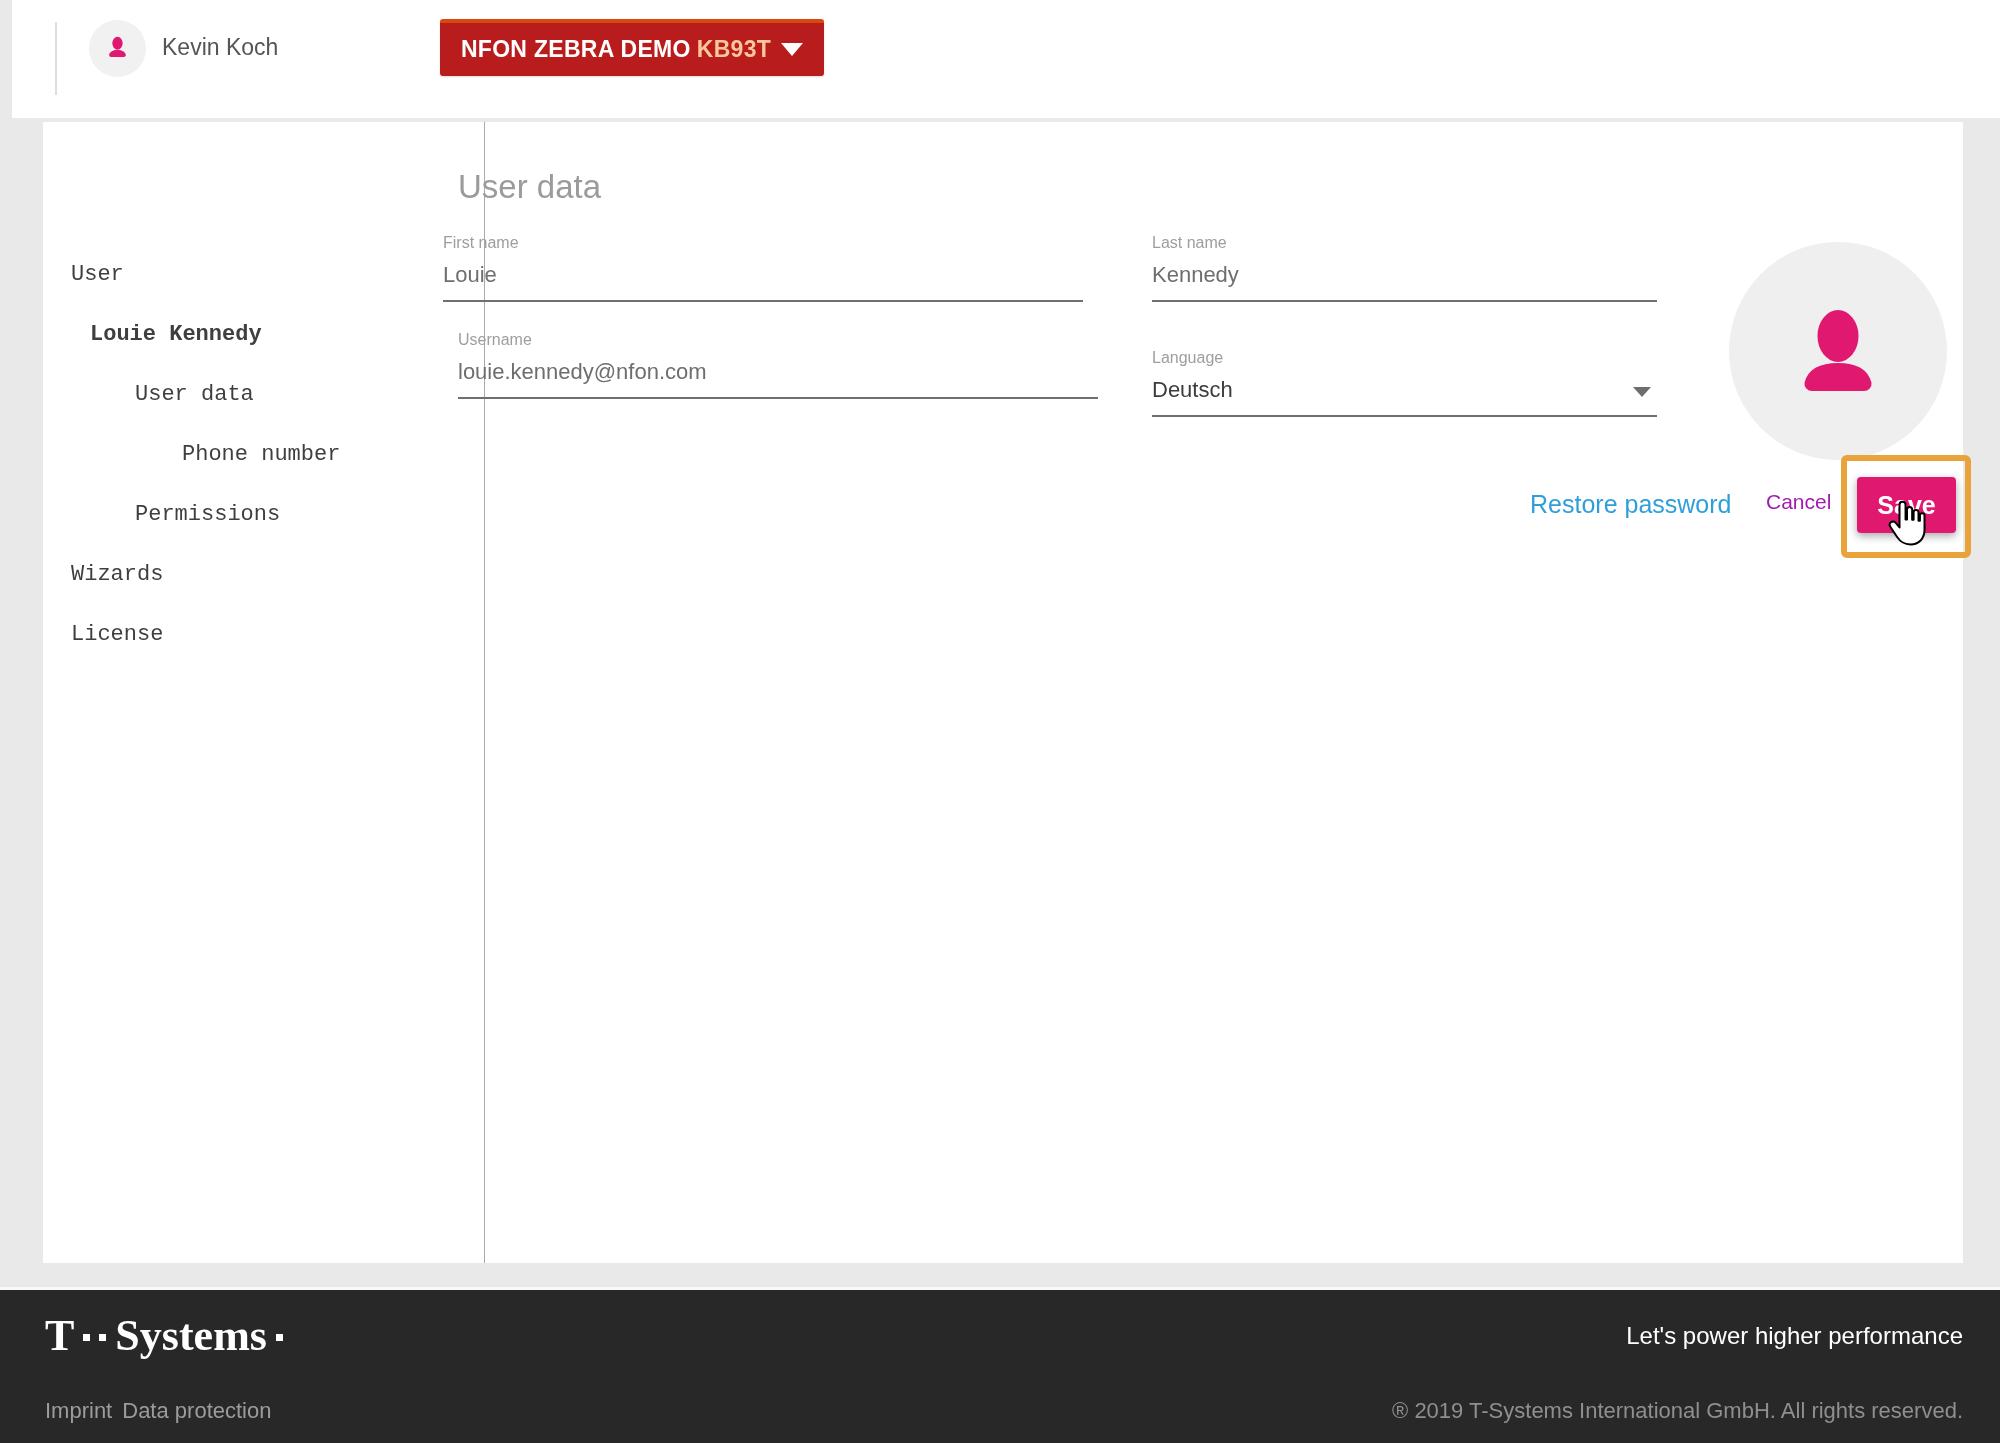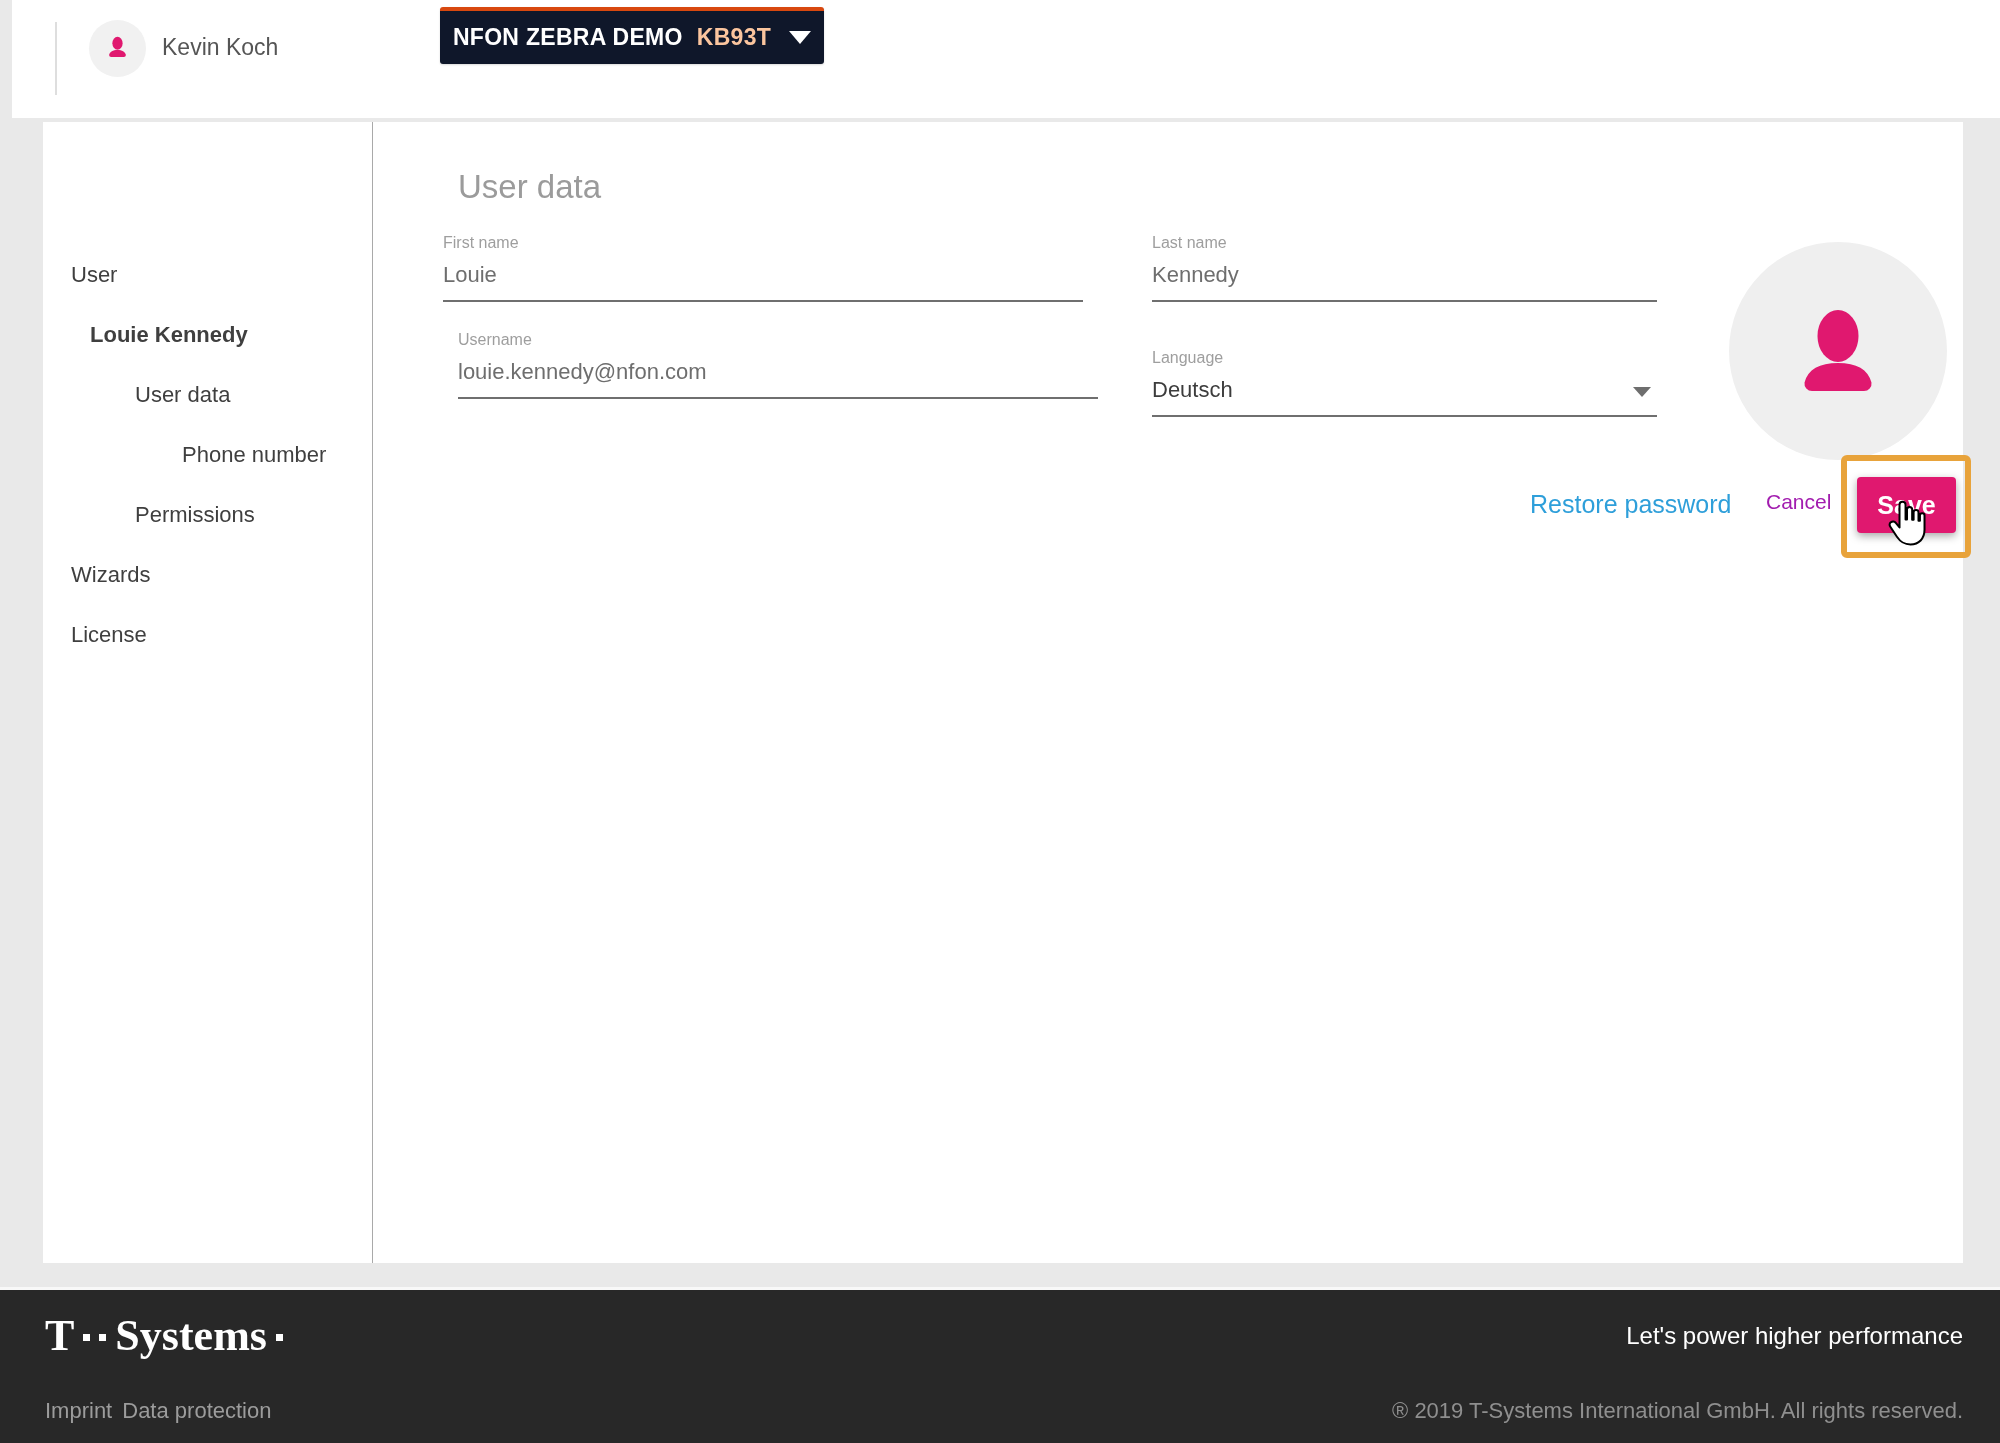--- a/index.html
+++ b/index.html
@@ -17,35 +17,35 @@
   .topbar-avatar {
     position:absolute; left:77px; top:20px; width:57px; height:57px;
     border-radius:50%; background:#F1F1F1; display:flex; align-items:center; justify-content:center;
     cursor:pointer;
   }
   .topbar-username {
     position:absolute; left:150px; top:0; height:95px; display:flex; align-items:center;
     font-size:23px; color:#555555;
   }
   .account-btn {
-    position:absolute; left:428px; top:7px; width:384px; height:57px;
-    background:#0f172a; border:none; border-top:4px solid #D8480F; border-radius:3px;
-    display:flex; align-items:center; justify-content:center; gap:14px; cursor:pointer;
+    position:absolute; left:428px; top:19px; width:384px; height:57px;
+    background:#b91c1c; border:none; border-top:4px solid #D8480F; border-radius:3px;
+    display:flex; align-items:center; justify-content:center; gap:6px; cursor:pointer;
     box-shadow:0 1px 2px rgba(0,0,0,0.15);
   }
   .account-btn .acct-label { color:#FFFFFF; font-weight:bold; font-size:23px; letter-spacing:.3px; }
   .account-btn .acct-code  { color:#FBC59E; font-weight:bold; font-size:23px; letter-spacing:.3px; }
   .tri-down-white {
     width:0; height:0; margin-left:4px;
     border-left:11px solid transparent; border-right:11px solid transparent; border-top:13px solid #FFFFFF;
   }
 
   
   .panel { position:absolute; left:43px; top:122px; width:1920px; height:1141px; background:#FFFFFF; }
-  .sidebar { position:absolute; left:0; top:0; width:330px; height:1141px; border-right:1px solid #A9A9A9; }
+  .sidebar { position:absolute; left:0; top:0; width:442px; height:1141px; border-right:1px solid #A9A9A9;font-family:Liberation Mono, monospace; }
   .nav-item { position:absolute; font-size:22px; color:#3F3F3F; cursor:pointer; white-space:nowrap; }
   .nav-lvl1 { left:28px; }
   .nav-lvl2 { left:47px; font-weight:bold; }
   .nav-lvl3 { left:92px; }
 
   .page-title { position:absolute; left:458px; top:168px; font-size:33px; color:#9B9B9B; font-weight:400; }
 
   .field { position:absolute; }
   .field .f-label { font-size:16px; color:#9E9E9E; display:block; }
   .field input {

